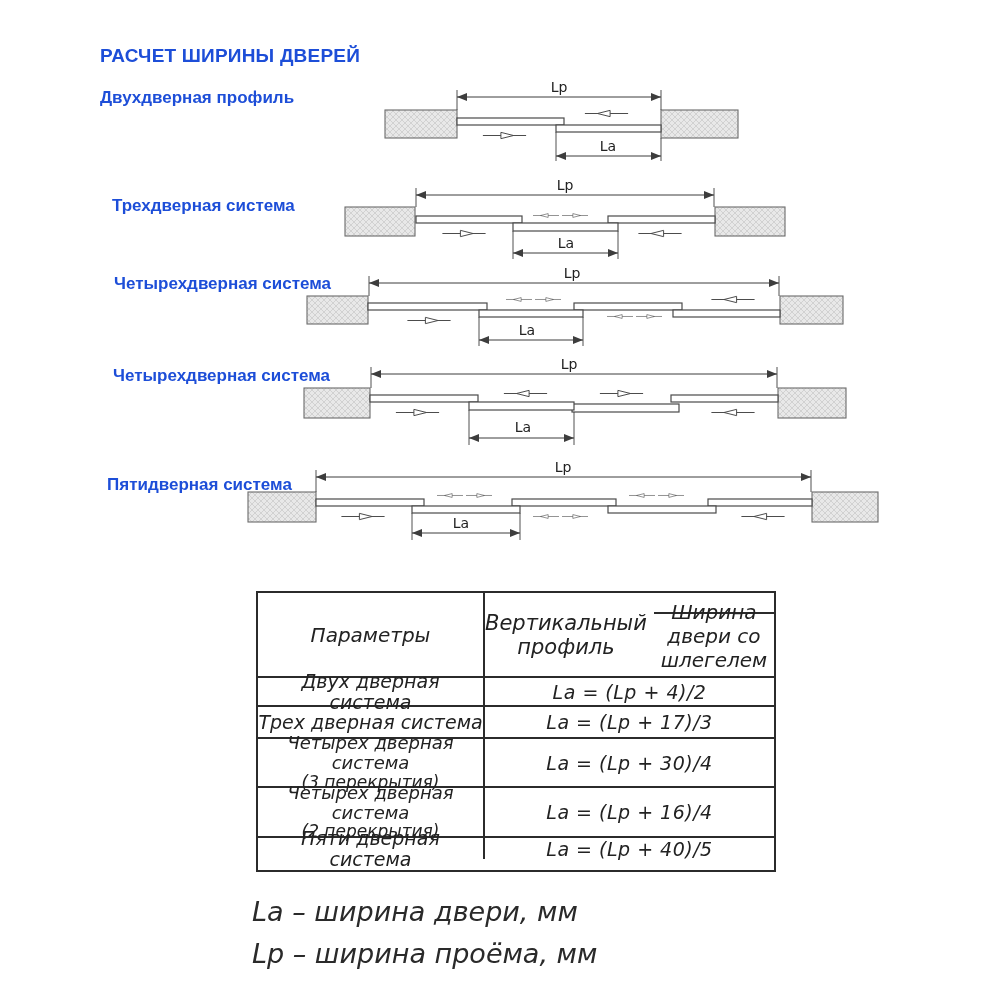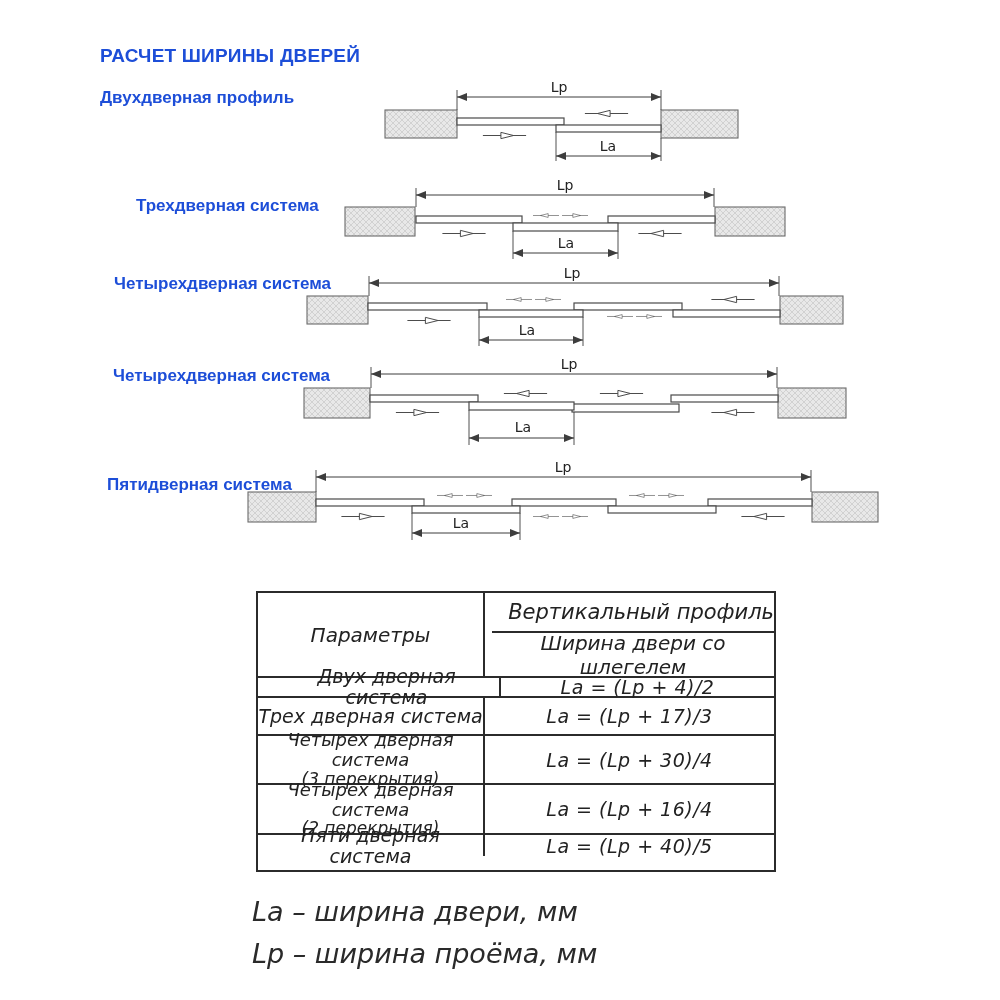--- a/index.html
+++ b/index.html
@@ -21,42 +21,42 @@
   #ftable{position:absolute;left:256px;top:591px;width:520px;height:281px;
           border:2px solid #2b2b2b;box-sizing:border-box;background:#fff;
           font-family:"DejaVu Sans", sans-serif;font-style:italic;color:#222;}
   .trow{display:flex;width:100%;box-sizing:border-box;border-top:2px solid #2b2b2b;}
   .trow:first-child{border-top:none;}
   .cL{width:227px;border-right:2px solid #2b2b2b;box-sizing:border-box;
       display:flex;flex-direction:column;align-items:center;justify-content:center;
       text-align:center;}
   .cR{flex:1;display:flex;align-items:center;justify-content:center;text-align:center;}
   .hdr{height:83px;}
-  .hdr .cR{flex-direction:column;padding:0;align-items:flex-end;}
+  .hdr .cR{flex-direction:row;padding:0;align-items:center;}
   .h-top,.h-bot{display:flex;align-items:center;justify-content:center;box-sizing:border-box;}
   .h-top{height:38px;font-size:21px;}
   .h-bot{height:45px;border-top:2px solid #2b2b2b;font-size:20px;margin-left:7px;}
   .param{font-size:20px;}
-  .r1{height:20px;padding-left:16px;} .r2{height:38px;} .r3{height:49px;} .r4{height:50px;} .r5{height:23px;}
+  .r1{height:29px;} .r2{height:32px;} .r3{height:49px;} .r4{height:50px;} .r5{height:23px;}
   .sysname{font-size:19px;line-height:1.1;}
   .twoline .sysname{font-size:18px;}
   .note{font-size:17px;line-height:1.1;}
   .formula{font-size:19px;letter-spacing:0.5px;}
   .legend-line{position:absolute;left:252px;font-size:27px;font-style:italic;
                font-family:"DejaVu Sans", sans-serif;color:#2a2a2a;white-space:nowrap;}
 </style>
 </head>
 <body>
 
 <div id="page">
 
   <div id="title" class="blabel">РАСЧЕТ ШИРИНЫ ДВЕРЕЙ</div>
 
   <div class="blabel syslabel" style="left:100px;top:88px;">Двухдверная профиль</div>
-  <div class="blabel syslabel" style="left:112px;top:196px;margin-left:24px;">Трехдверная система</div>
+  <div class="blabel syslabel" style="left:112px;top:196px;">Трехдверная система</div>
   <div class="blabel syslabel" style="left:114px;top:274px;">Четырехдверная система</div>
   <div class="blabel syslabel" style="left:113px;top:366px;">Четырехдверная система</div>
   <div class="blabel syslabel" style="left:107px;top:475px;">Пятидверная система</div>
 
   <svg id="diag-svg" width="1000" height="570" viewBox="0 0 1000 570">
     <defs>
       <pattern id="hatch" patternUnits="userSpaceOnUse" width="6" height="6">
         <rect width="6" height="6" fill="#e8e8e8"></rect>
         <path d="M0,6 l6,-6 M0,0 l6,6" stroke="#cccccc" stroke-width="0.8"></path>
       </pattern>

